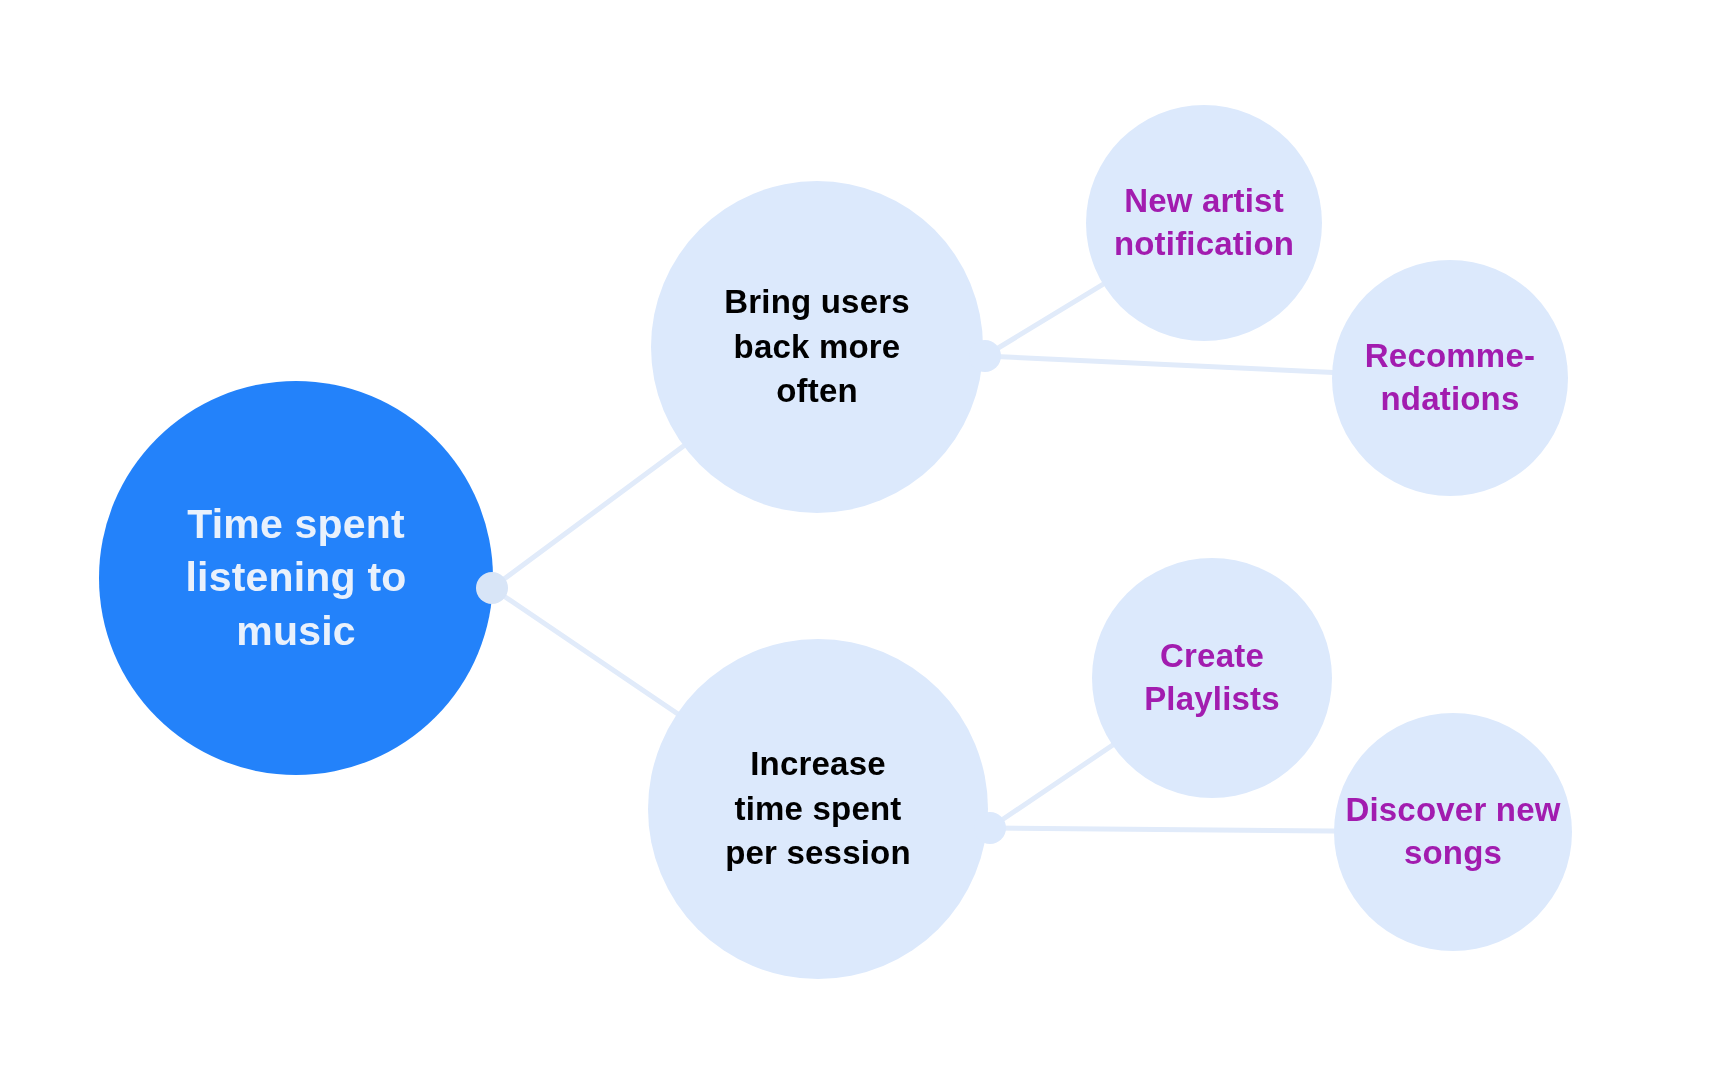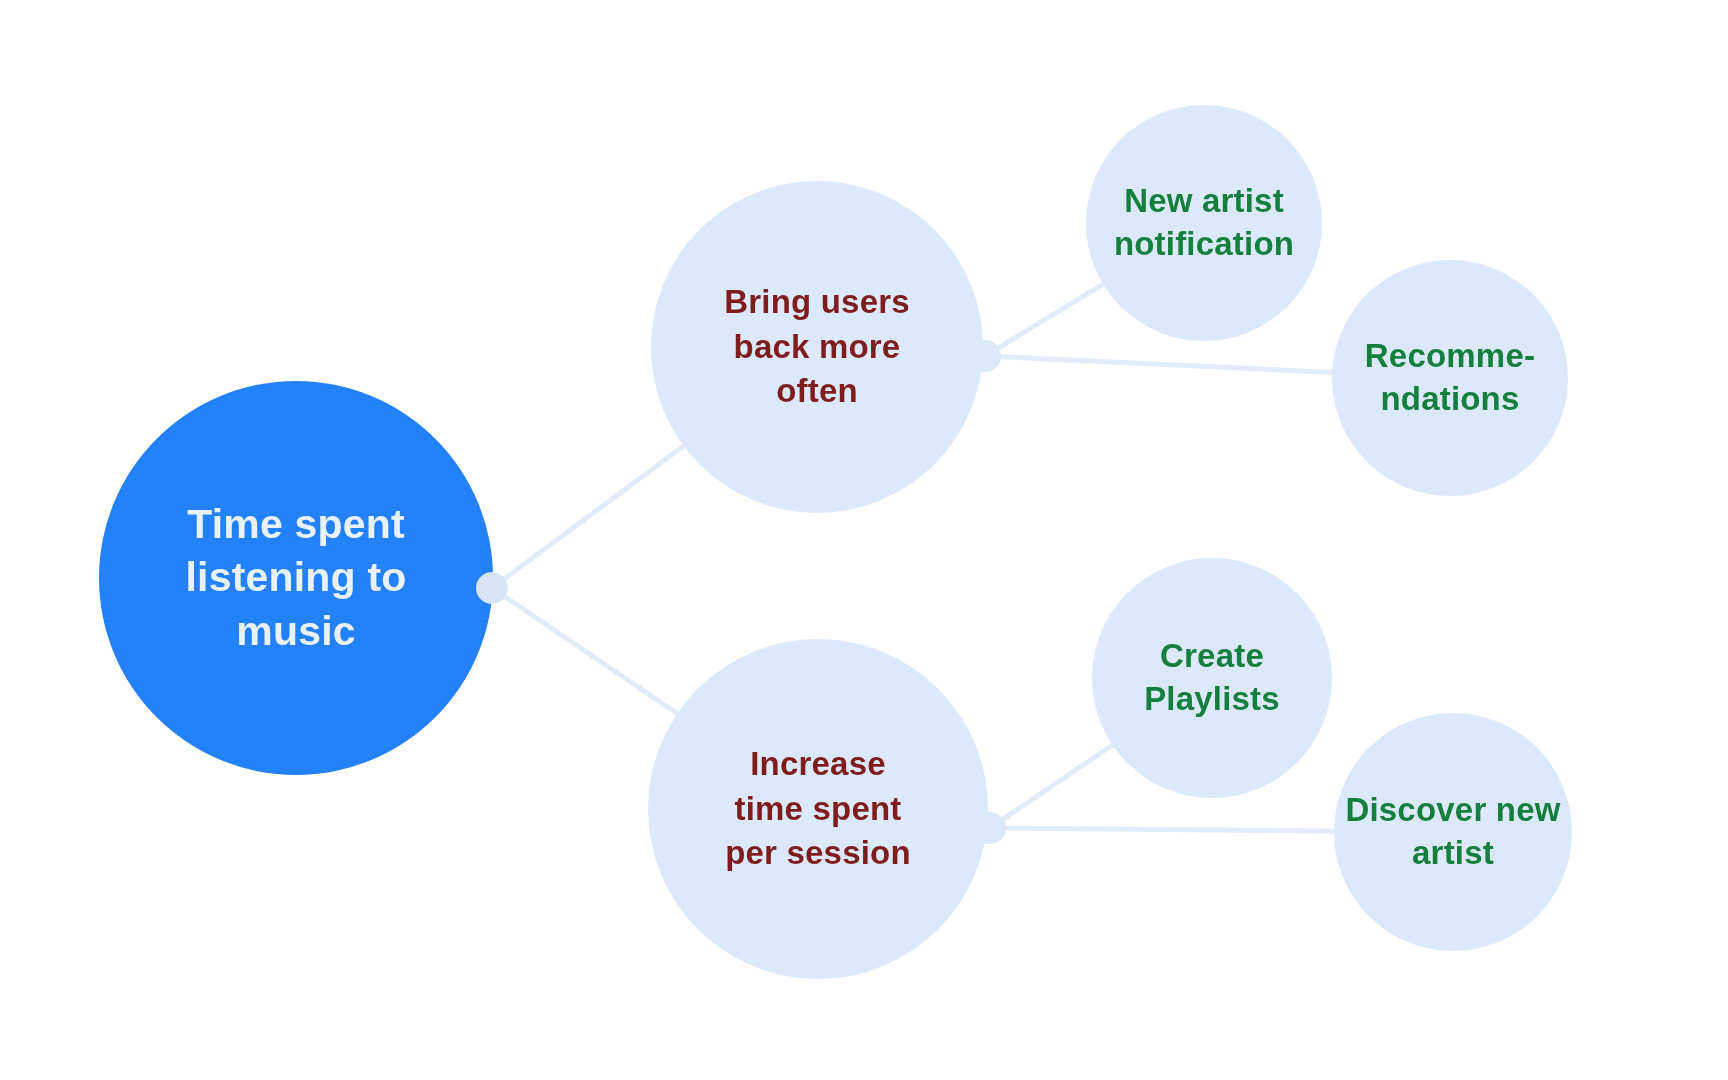--- a/index.html
+++ b/index.html
@@ -43,29 +43,29 @@
   }
   .node.root-node {
     left: 99px; top: 381px; width: 394px; height: 394px;
     background: #2382FA;
     color: #E9F1FC;
     font-size: 41px;
     line-height: 1.30;
   }
   .node.branch-node {
     background: #DCE9FC;
-    color: #7f1d1d;
+    color: #000000;
     font-size: 33px;
     line-height: 1.36;
   }
   #branch-0 { left: 651px; top: 181px; width: 332px; height: 332px; }
   #branch-1 { left: 648px; top: 639px; width: 340px; height: 340px; justify-content: center; }
   .node.leaf-node {
     background: #DCE9FC;
-    color: #15803d;
+    color: #a21caf;
     font-size: 33px;
     line-height: 1.30;
   }
   #leaf-0-0 { left: 1086px; top: 105px; width: 236px; height: 236px; }
   #leaf-0-1 { left: 1332px; top: 260px; width: 236px; height: 236px; align-items: center; }
   #leaf-1-0 { left: 1092px; top: 558px; width: 240px; height: 240px; align-items: center; }
   #leaf-1-1 { left: 1334px; top: 713px; width: 238px; height: 238px; }
   .dot {
     position: absolute;
     width: 32px; height: 32px;
@@ -118,20 +118,20 @@
 ndations</span>
   </div>
 
   <div class="node leaf-node" id="leaf-1-0">
     <span class="label">Create
 Playlists</span>
   </div>
 
   <div class="node leaf-node" id="leaf-1-1">
     <span class="label">Discover new
-artist</span>
+songs</span>
   </div>
 
   <div class="dot" id="dot-root"></div>
   <div class="dot" id="dot-b0"></div>
   <div class="dot" id="dot-b1"></div>
 
 </div>
 
 </body></html>

